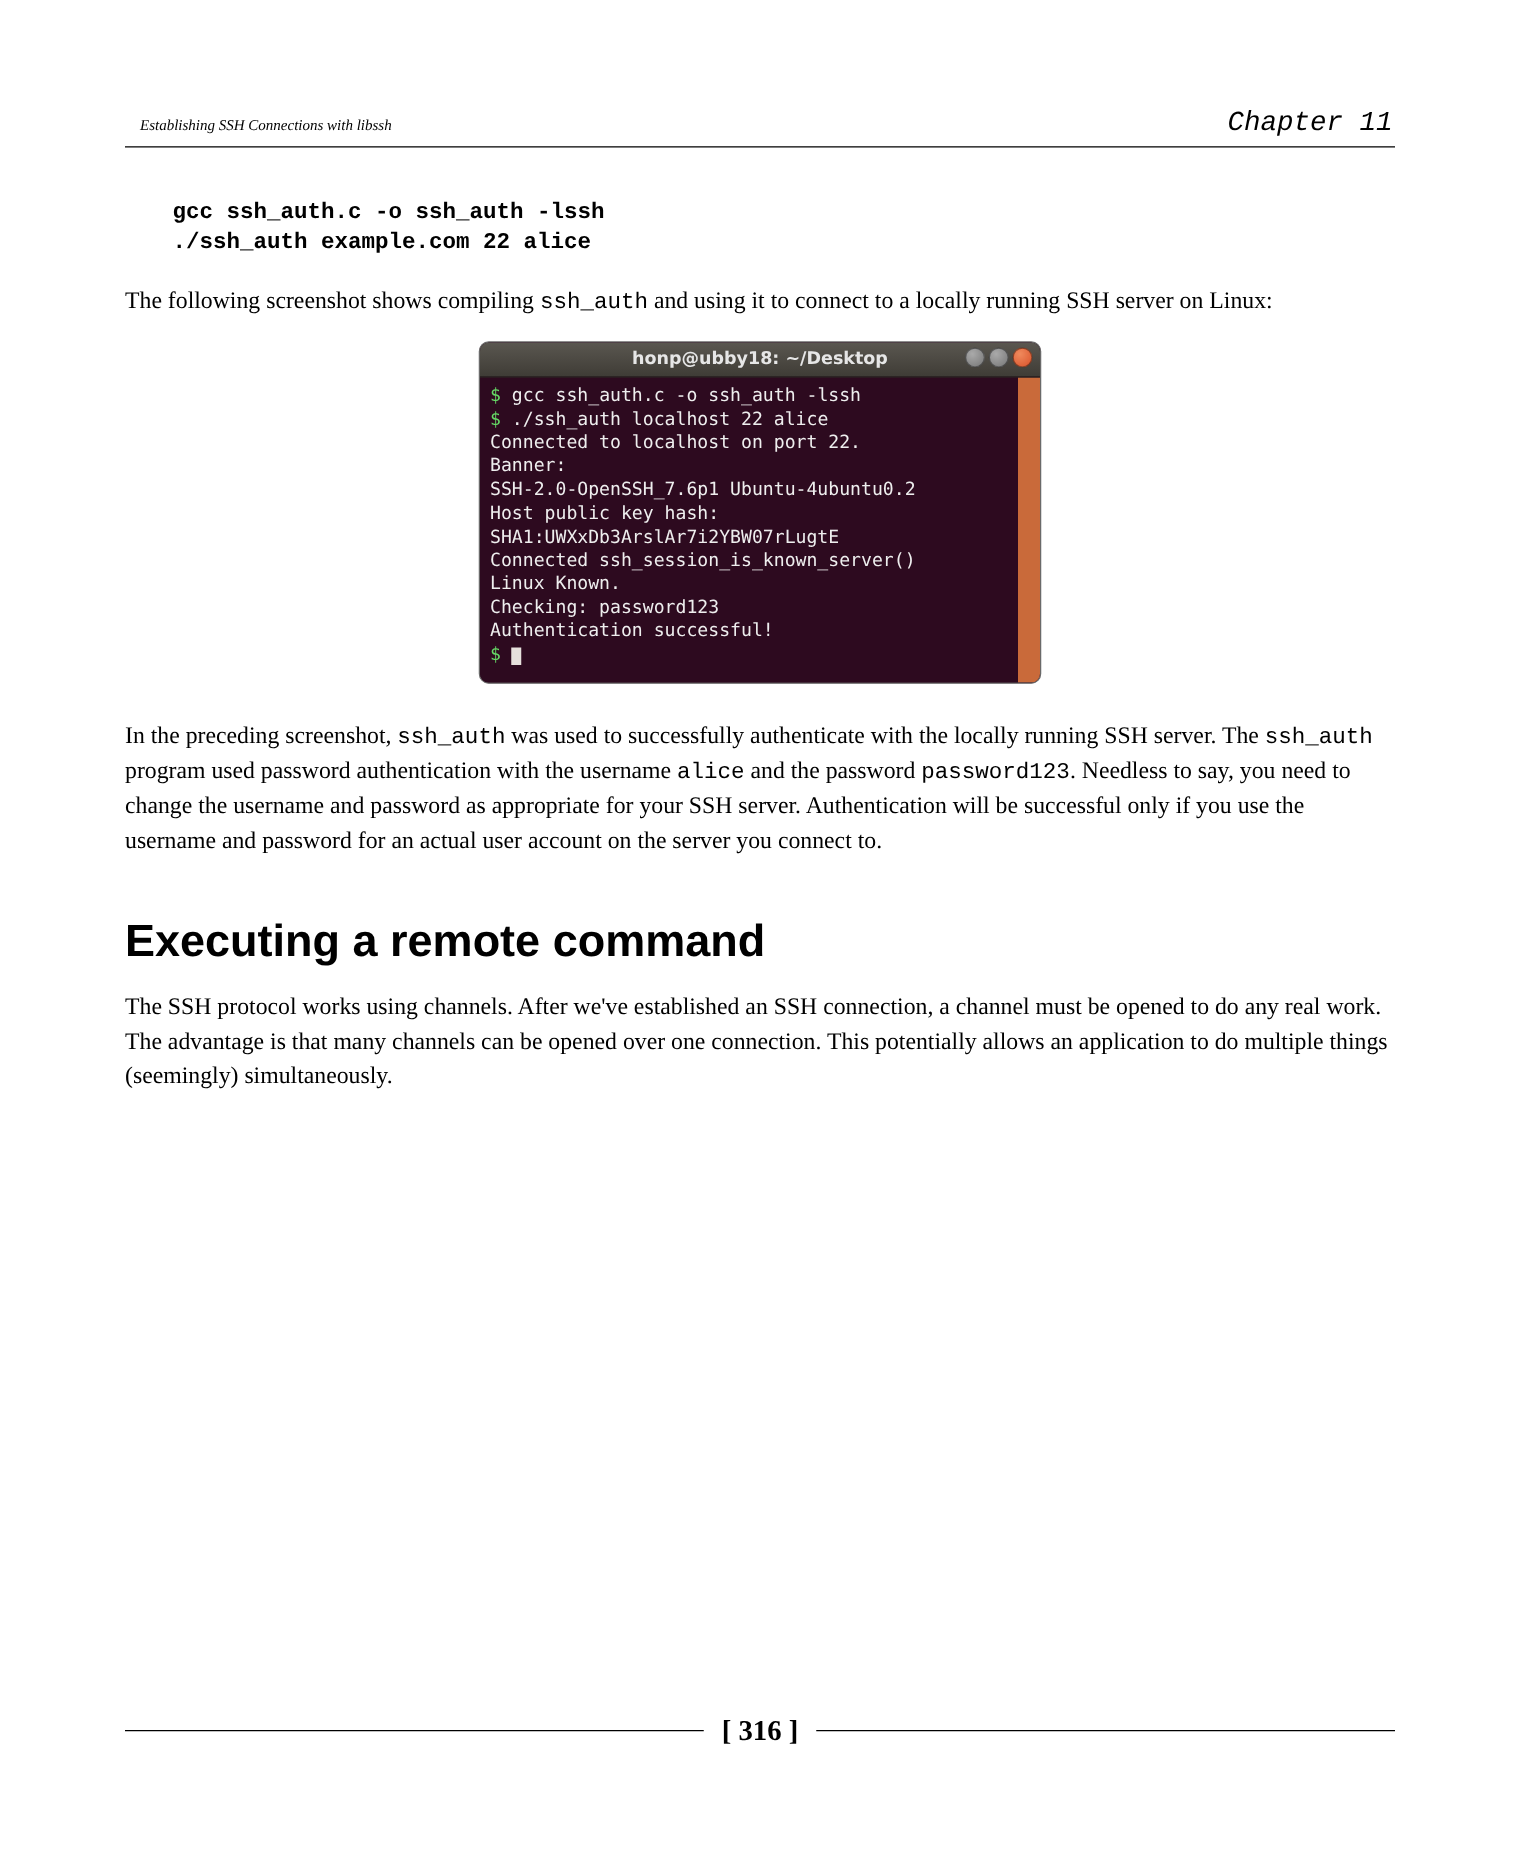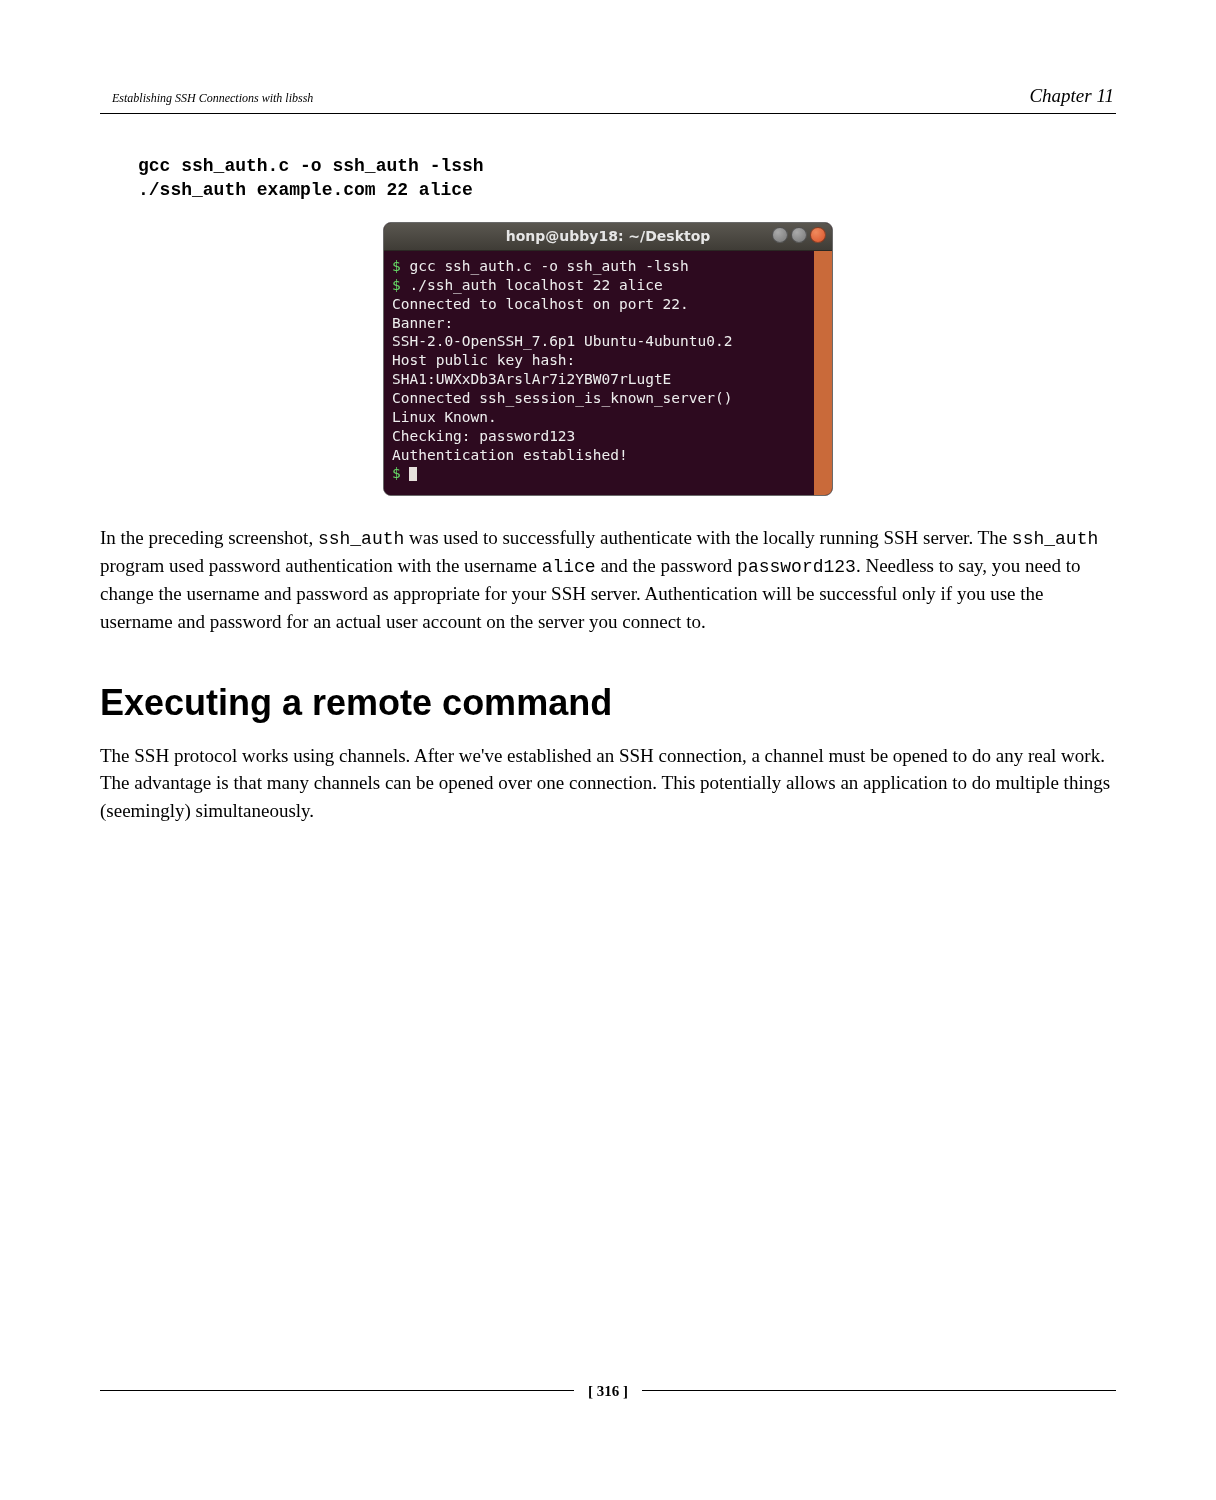--- a/index.html
+++ b/index.html
@@ -28,22 +28,23 @@
       padding-bottom: 2px;
       margin-bottom: 40px;
     }
     .header-left {
       font-style: italic;
       font-size: 12px;
       padding-left: 12px;
     }
     .header-right {
       font-style: italic;
-      font-size: 19px;
+      font-size: 22px;
       padding-right: 2px;
+      font-family: Liberation Mono, monospace;
     }
     .para {
       margin-bottom: 18px;
       font-size: 19px;
       line-height: 1.45;
     }
     .mono-inline {
       font-family: 'Courier New', Courier, monospace;
       font-size: 18px;
     }
@@ -134,37 +135,40 @@
       display: flex;
       align-items: center;
       gap: 14px;
     }
     .footer-line {
       flex: 1;
       border-top: 1.5px solid #000;
     }
     .footer-text {
       font-weight: bold;
-      font-size: 15px;
+      font-size: 23px;
     }
   </style>
 </head>
 <body>
 
 <div class="page">
 
   <div class="header-row">
     <span class="header-left">Establishing SSH Connections with libssh</span>
     <span class="header-right">Chapter 11</span>
   </div>
 
 
   <div class="code-block">gcc ssh_auth.c -o ssh_auth -lssh
 ./ssh_auth example.com 22 alice</div>
 
+  <p class="para">
+    <span>The following screenshot shows compiling </span><span class="mono-inline">ssh_auth</span><span> and using it to connect to a locally running SSH server on Linux:</span>
+  </p>
 
   <div class="terminal-wrap">
     <div class="terminal">
       <div class="terminal-titlebar">
         <span>honp@ubby18: ~/Desktop</span>
         <div class="terminal-buttons">
           <span class="term-btn min"></span>
           <span class="term-btn max"></span>
           <span class="term-btn close"></span>
         </div>
@@ -172,21 +176,21 @@
       <div class="terminal-body"><span class="term-green">$ </span><span class="term-text">gcc ssh_auth.c -o ssh_auth -lssh</span>
 <span class="term-green">$ </span><span class="term-text">./ssh_auth localhost 22 alice</span>
 <span class="term-text">Connected to localhost on port 22.</span>
 <span class="term-text">Banner:</span>
 <span class="term-text">SSH-2.0-OpenSSH_7.6p1 Ubuntu-4ubuntu0.2</span>
 <span class="term-text">Host public key hash:</span>
 <span class="term-text">SHA1:UWXxDb3ArslAr7i2YBW07rLugtE</span>
 <span class="term-text">Connected ssh_session_is_known_server()</span>
 <span class="term-text">Linux Known.</span>
 <span class="term-text">Checking: password123</span>
-<span class="term-text">Authentication established!</span>
+<span class="term-text">Authentication successful!</span>
 <span class="term-green">$ </span><span class="cursor"></span></div>
     </div>
   </div>
 
   <p class="para">
     <span>In the preceding screenshot, </span><span class="mono-inline">ssh_auth</span><span> was used to successfully authenticate with the locally running SSH server. The </span><span class="mono-inline">ssh_auth</span><span> program used password authentication with the username </span><span class="mono-inline">alice</span><span> and the password </span><span class="mono-inline">password123</span><span>. Needless to say, you need to change the username and password as appropriate for your SSH server. Authentication will be successful only if you use the username and password for an actual user account on the server you connect to.</span>
   </p>
 
 
   <h2 class="section-heading">Executing a remote command</h2>

